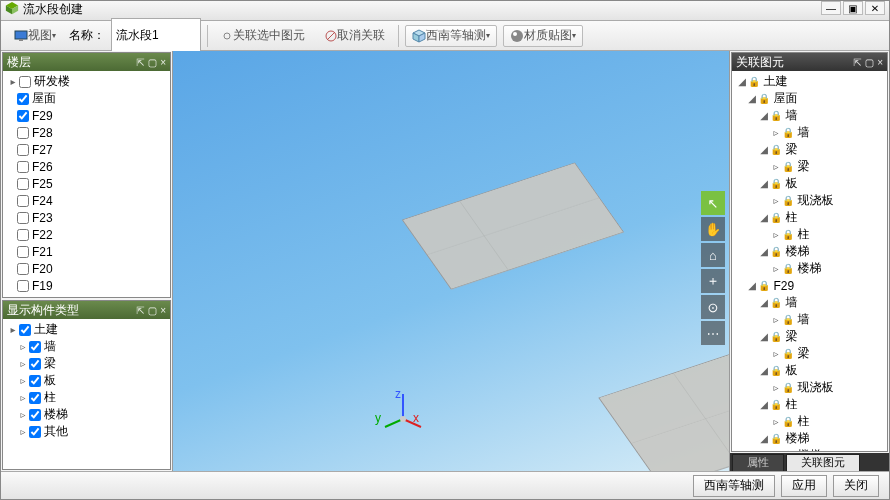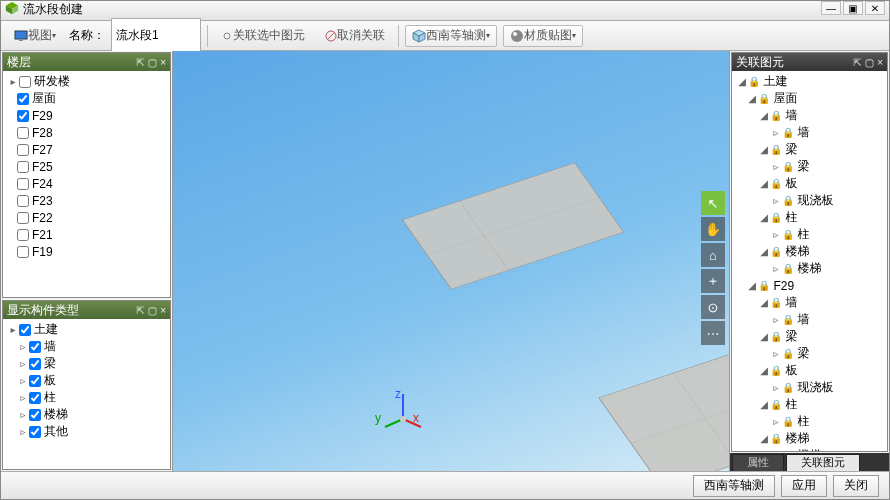--- a/index.html
+++ b/index.html
@@ -145,37 +145,45 @@
           <div class="tree-row lvl1">
             <input type="checkbox" style="">
             <span class="lbl">F28</span>
           </div>
           <div class="tree-row lvl1">
             <input type="checkbox" style="">
             <span class="lbl">F27</span>
           </div>
           <div class="tree-row lvl1">
             <input type="checkbox" style="">
+            <span class="lbl">F26</span>
+          </div>
+          <div class="tree-row lvl1">
+            <input type="checkbox" style="">
             <span class="lbl">F25</span>
           </div>
           <div class="tree-row lvl1">
             <input type="checkbox" style="">
             <span class="lbl">F24</span>
           </div>
           <div class="tree-row lvl1">
             <input type="checkbox" style="">
             <span class="lbl">F23</span>
           </div>
           <div class="tree-row lvl1">
             <input type="checkbox" style="">
             <span class="lbl">F22</span>
           </div>
           <div class="tree-row lvl1">
             <input type="checkbox" style="">
             <span class="lbl">F21</span>
+          </div>
+          <div class="tree-row lvl1">
+            <input type="checkbox" style="">
+            <span class="lbl">F20</span>
           </div>
           <div class="tree-row lvl1">
             <input type="checkbox" style="">
             <span class="lbl">F19</span>
           </div>
         </div>
     </div>
     <div class="panel comps">
       <div class="panel-head">
           <span>显示构件类型</span>

